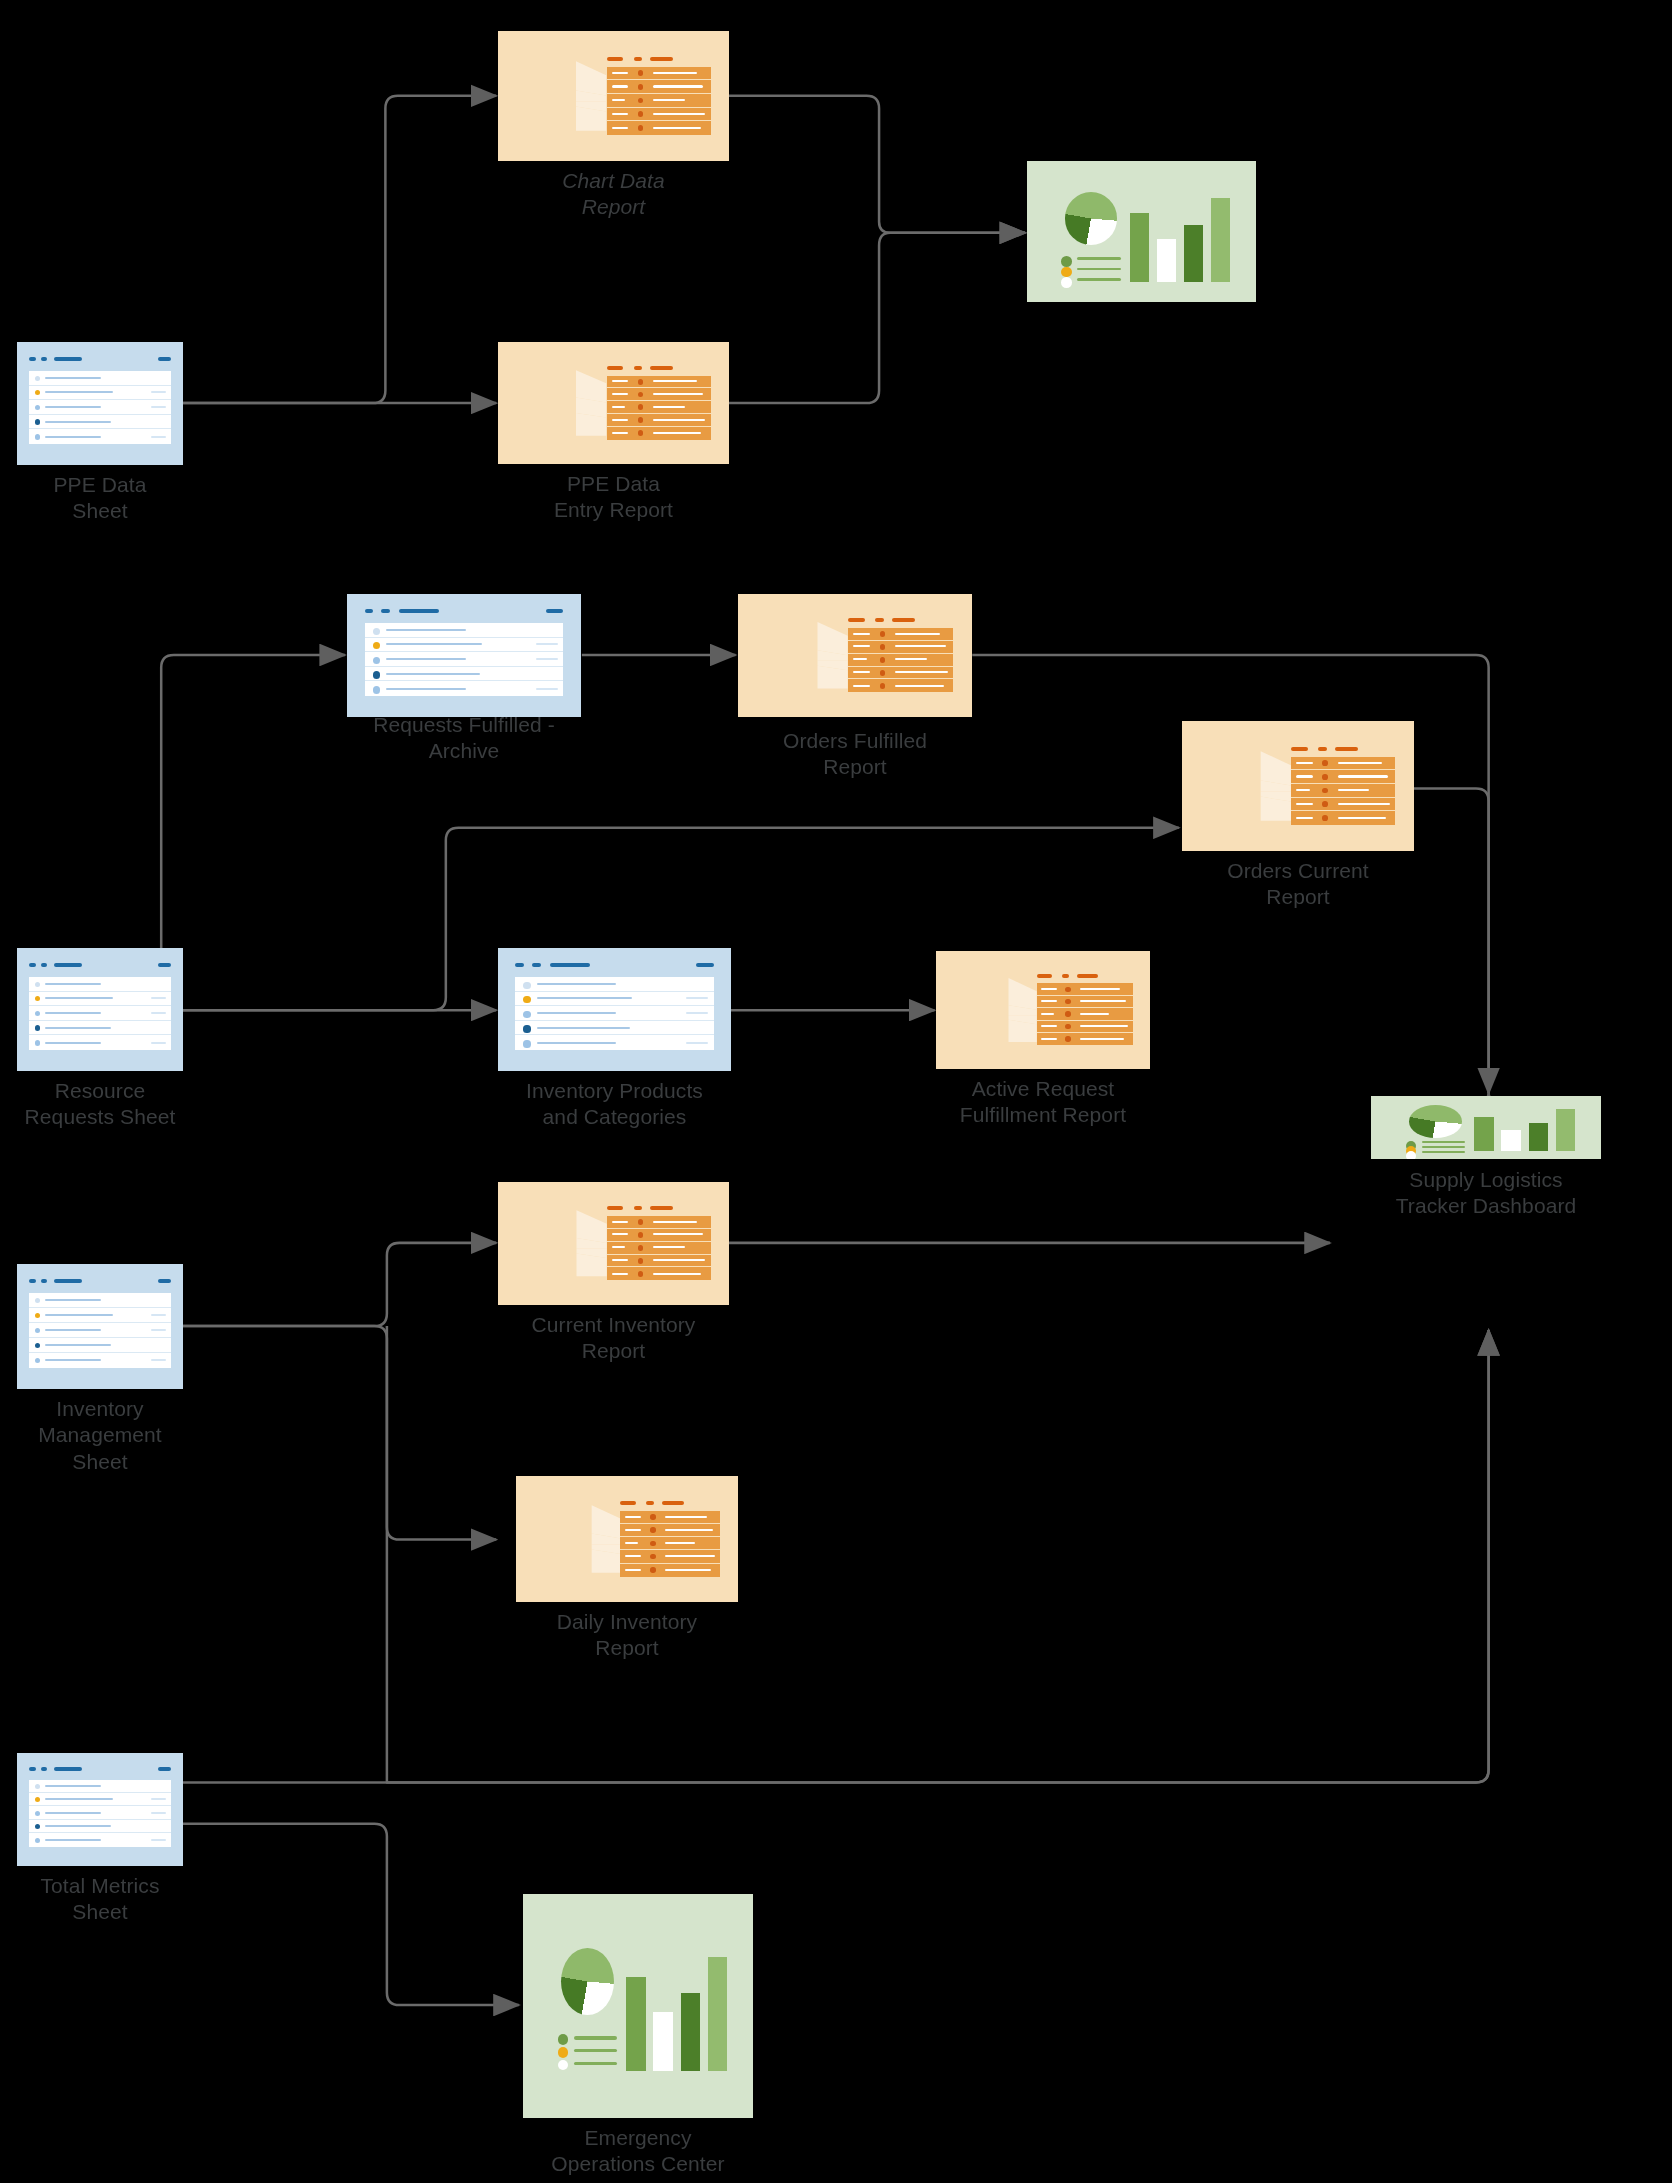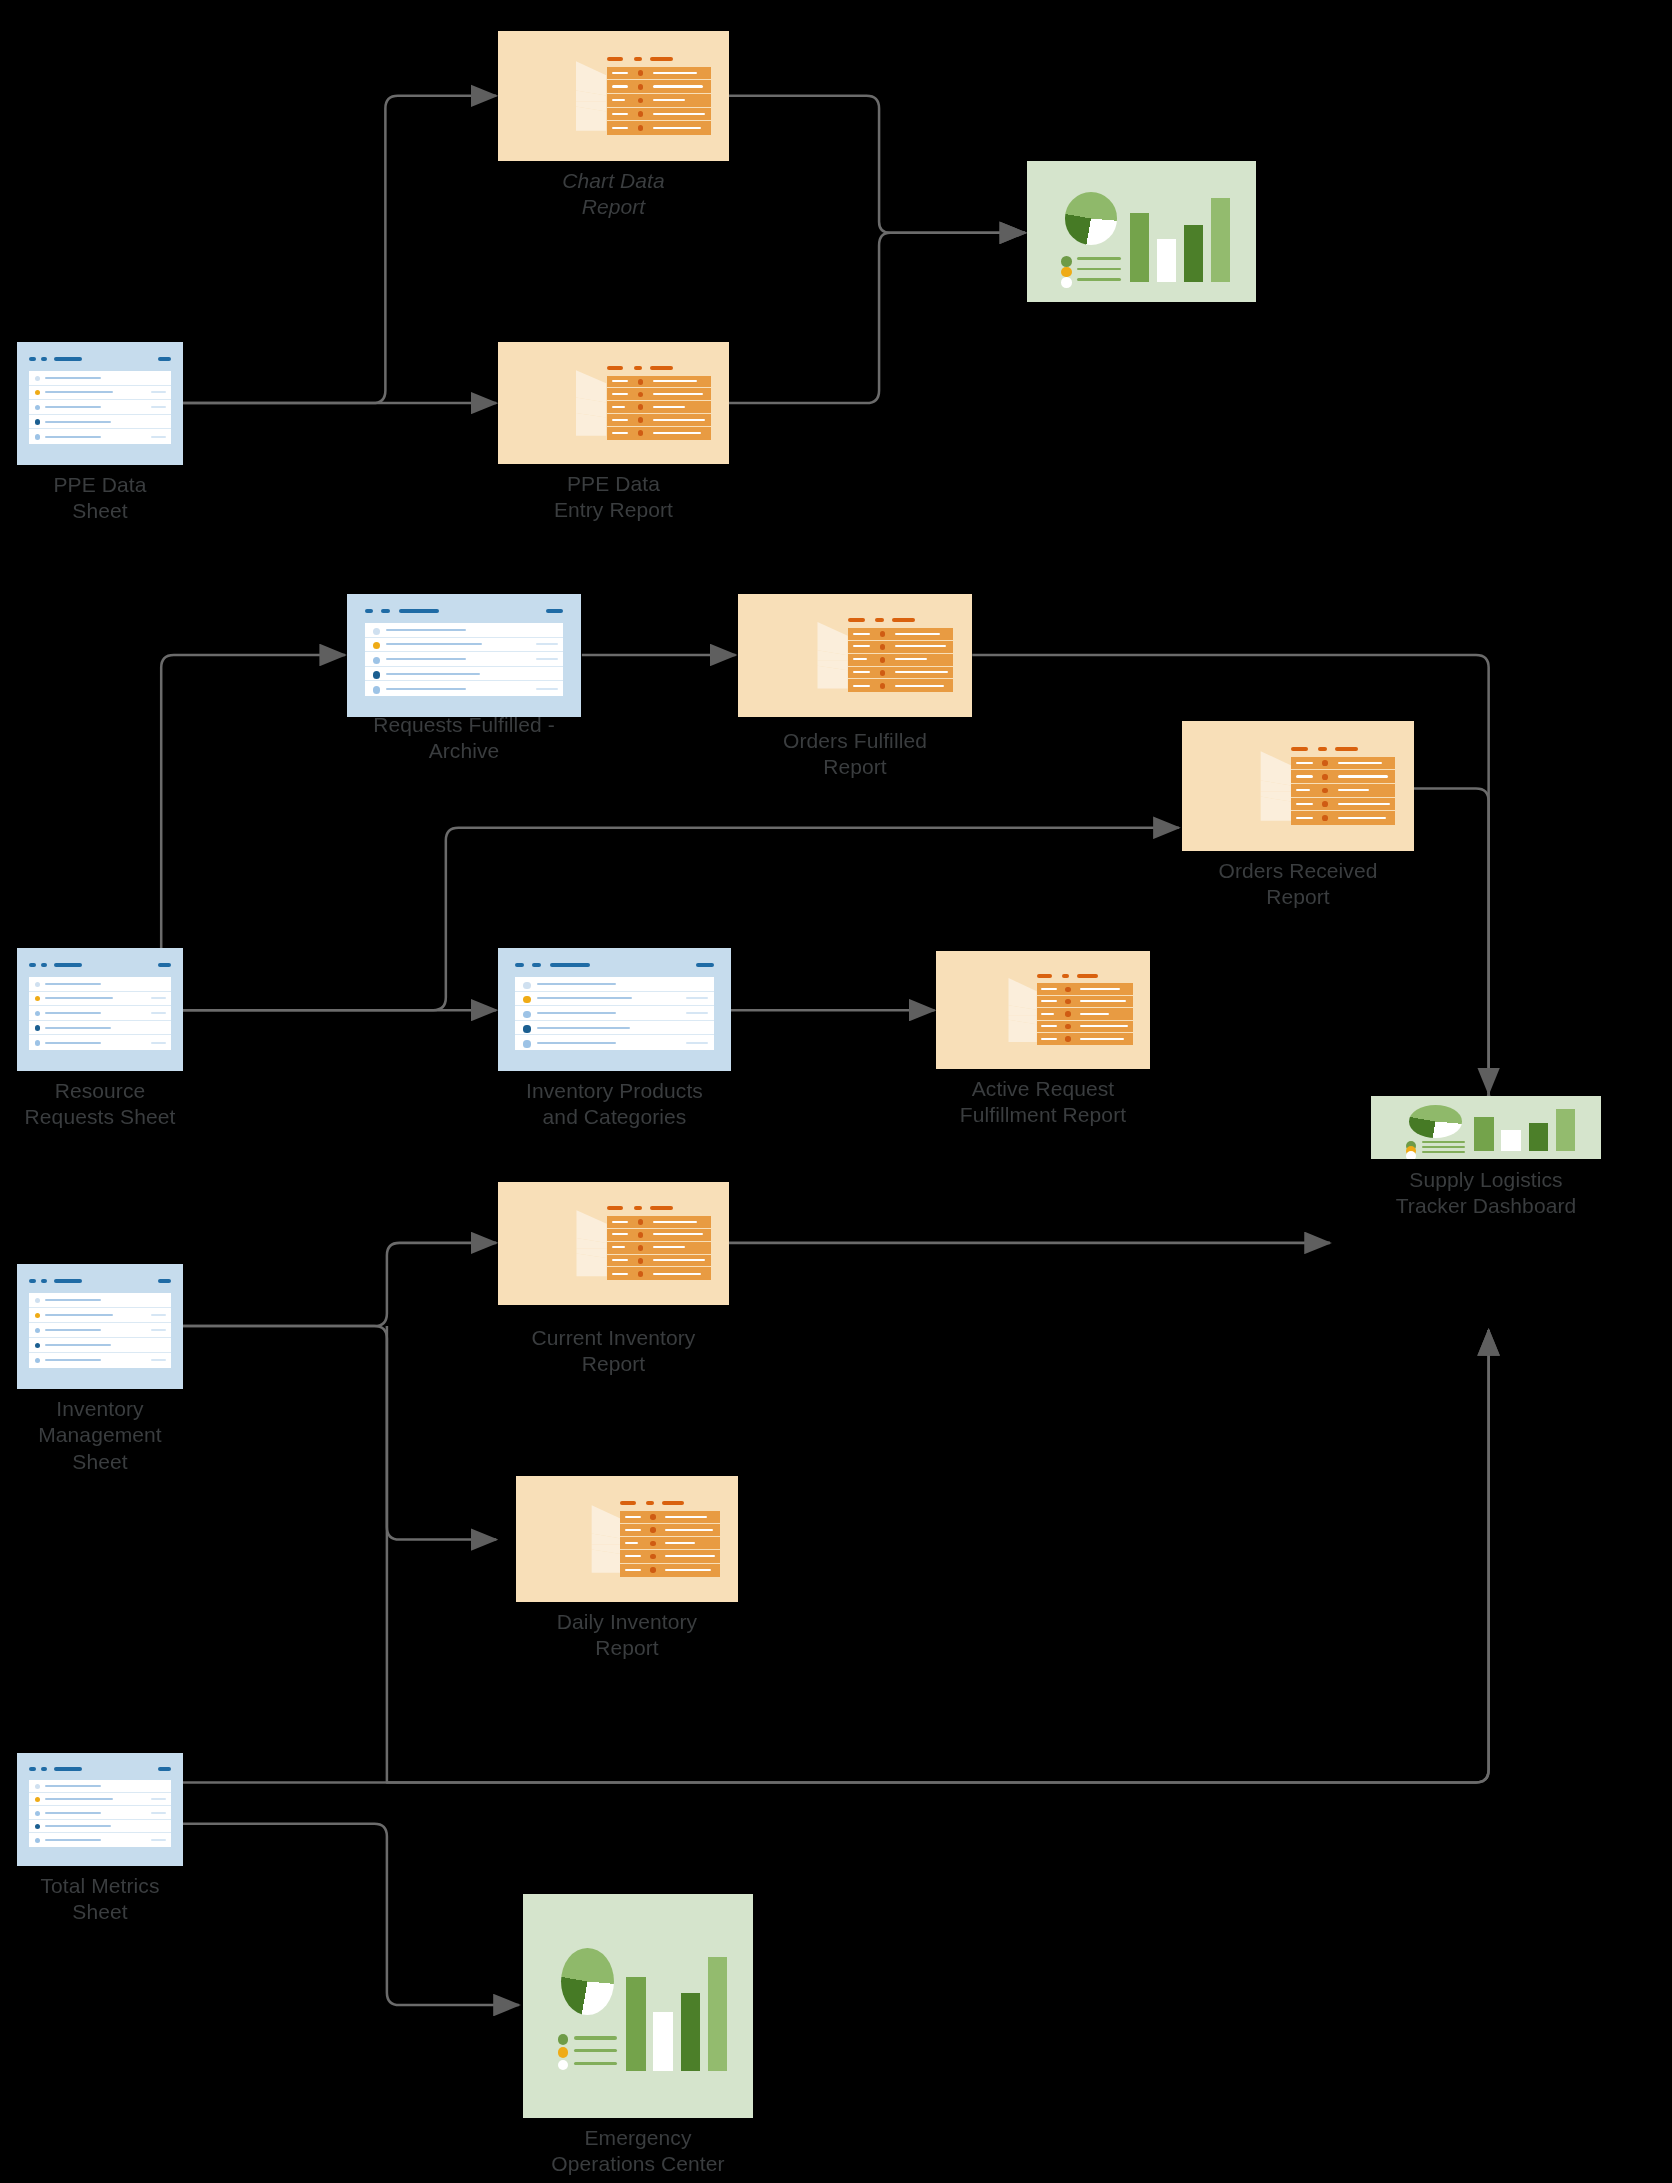--- a/index.html
+++ b/index.html
@@ -501,21 +501,21 @@
               <span class="c3" style="width:50%"></span>
             </div>
           <div class="trow">
               <span class="c1"></span>
               <span class="c2"></span>
               <span class="c3" style="width:46%"></span>
             </div>
         </div>
       </div>
     </div>
-    <div class="node-label" style="top:137px;width:312px;">Orders Received
+    <div class="node-label" style="top:137px;width:312px;">Orders Current
 Report</div>
   </div>
 
   <div class="node" style="left:17px;top:948px;width:166px;height:123px;">
     <div class="node-box" style="width:166px;height:123px;">
       <div class="sheet">
         <div class="sheet-head">
           <i class="d1"></i>
             <i class="d2"></i>
             <i class="b1"></i>
@@ -799,21 +799,21 @@
               <span class="c3" style="width:50%"></span>
             </div>
           <div class="trow">
               <span class="c1"></span>
               <span class="c2"></span>
               <span class="c3" style="width:46%"></span>
             </div>
         </div>
       </div>
     </div>
-    <div class="node-label" style="top:143px;width:312px;text-align:center;">Current Inventory
+    <div class="node-label" style="top:130px;width:312px;text-align:center;">Current Inventory
 Report</div>
   </div>
 
   <div class="node" style="left:498px;top:1476px;width:222px;height:126px;margin-left:18px;">
     <div class="node-box" style="width:222px;height:126px;">
       <div class="report">
         <svg class="rep-fan" viewBox="0 0 440 250" preserveAspectRatio="none">
           <polygon points="150,58 208,85 208,124 150,114" fill="#fbeedb"></polygon>
           <polygon points="150,114 208,124 208,136 150,136" fill="#fbeedb"></polygon>
           <polygon points="150,136 208,136 208,155 150,146" fill="#fbeedb"></polygon>

